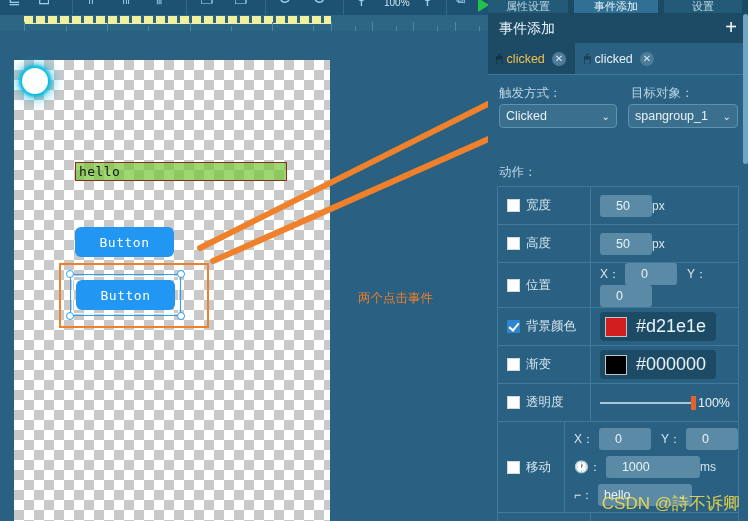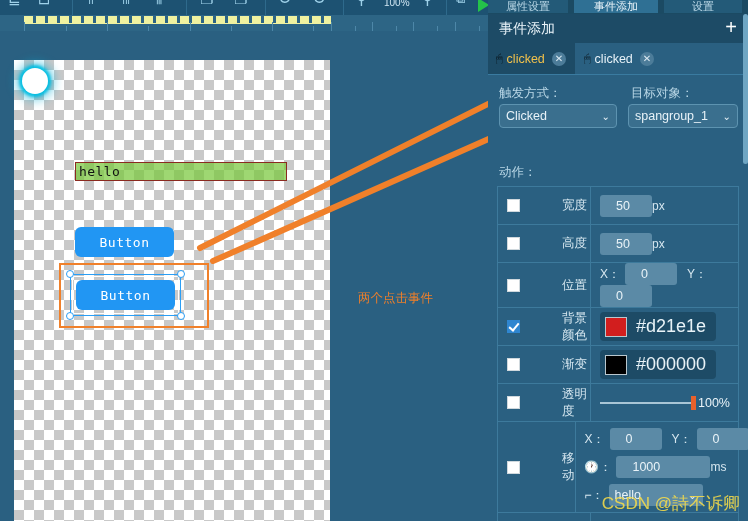--- a/index.html
+++ b/index.html
@@ -107,21 +107,21 @@
   .select{
     position:absolute;height:24px;background:#3a6f8e;border:1px solid #5d93b0;border-radius:4px;
     color:#e8f2f8;font-size:12.5px;box-sizing:border-box;display:flex;align-items:center;padding:0 6px;cursor:pointer;
   }
   .select .chev{position:absolute;right:6px;font-size:10px;}
   .actions-label{position:absolute;left:11px;top:150px;color:#b9d7e6;font-size:12.5px;}
 
   
   .tbl{position:absolute;left:9px;top:172px;width:242px;border:1px solid #3d7a9c;border-bottom:none;box-sizing:border-box;}
   .trow{display:flex;border-bottom:1px solid #3d7a9c;min-height:37px;}
-  .tcell-l{width:93px;display:flex;align-items:center;padding-left:9px;box-sizing:border-box;border-right:1px solid #3d7a9c;gap:36px;}
+  .tcell-l{width:93px;display:flex;align-items:center;padding-left:9px;box-sizing:border-box;border-right:1px solid #3d7a9c;}
   .tcell-r{flex:1;display:flex;align-items:center;padding-left:9px;box-sizing:border-box;flex-wrap:wrap;}
   .chk{width:13px;height:13px;background:#ffffff;border:1px solid #cfd8dd;box-sizing:border-box;margin-right:6px;flex:0 0 auto;cursor:pointer;}
   .chk.on{background:#2f86d0;border-color:#2f86d0;position:relative;}
   .chk.on::after{content:"";position:absolute;left:3px;top:0px;width:4px;height:8px;border:solid #fff;border-width:0 2px 2px 0;transform:rotate(40deg);}
   .rowlab{color:#d6e7f0;font-size:12.5px;}
   .inp{
     height:22px;background:#5b8aa6;border:none;border-radius:3px;color:#e9f3f8;font-size:12.5px;
     padding:0 16px;box-sizing:border-box;width:52px;
   }
   .inp.wide{width:94px;}

